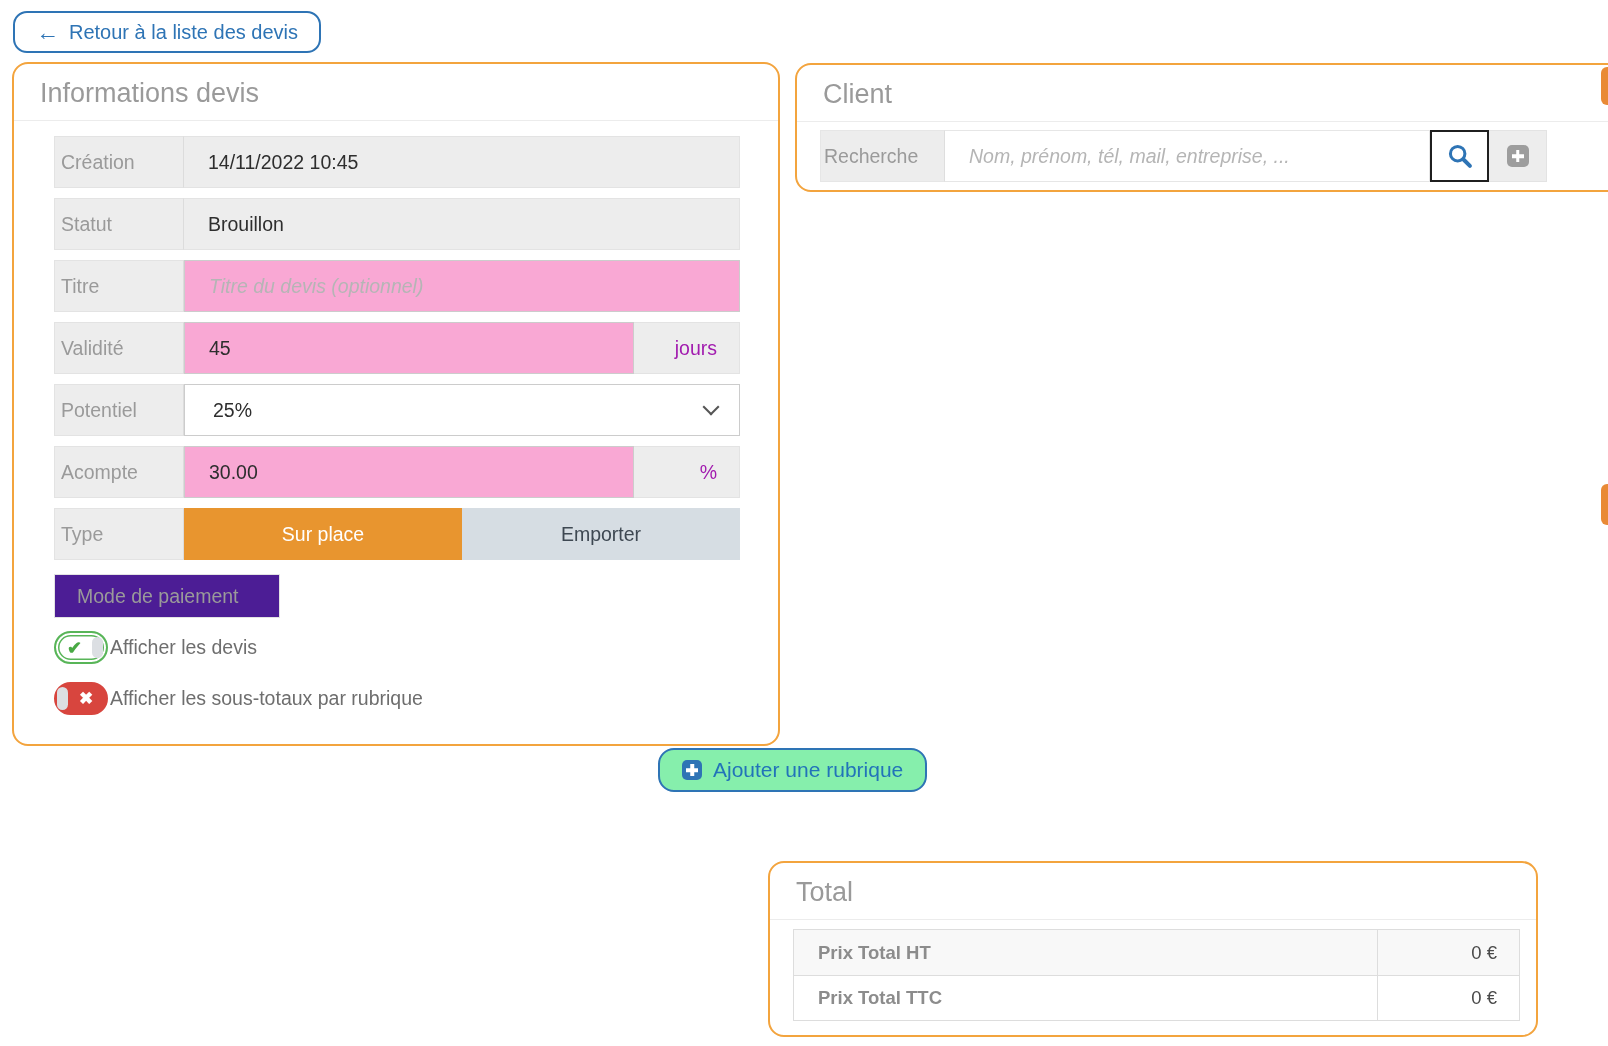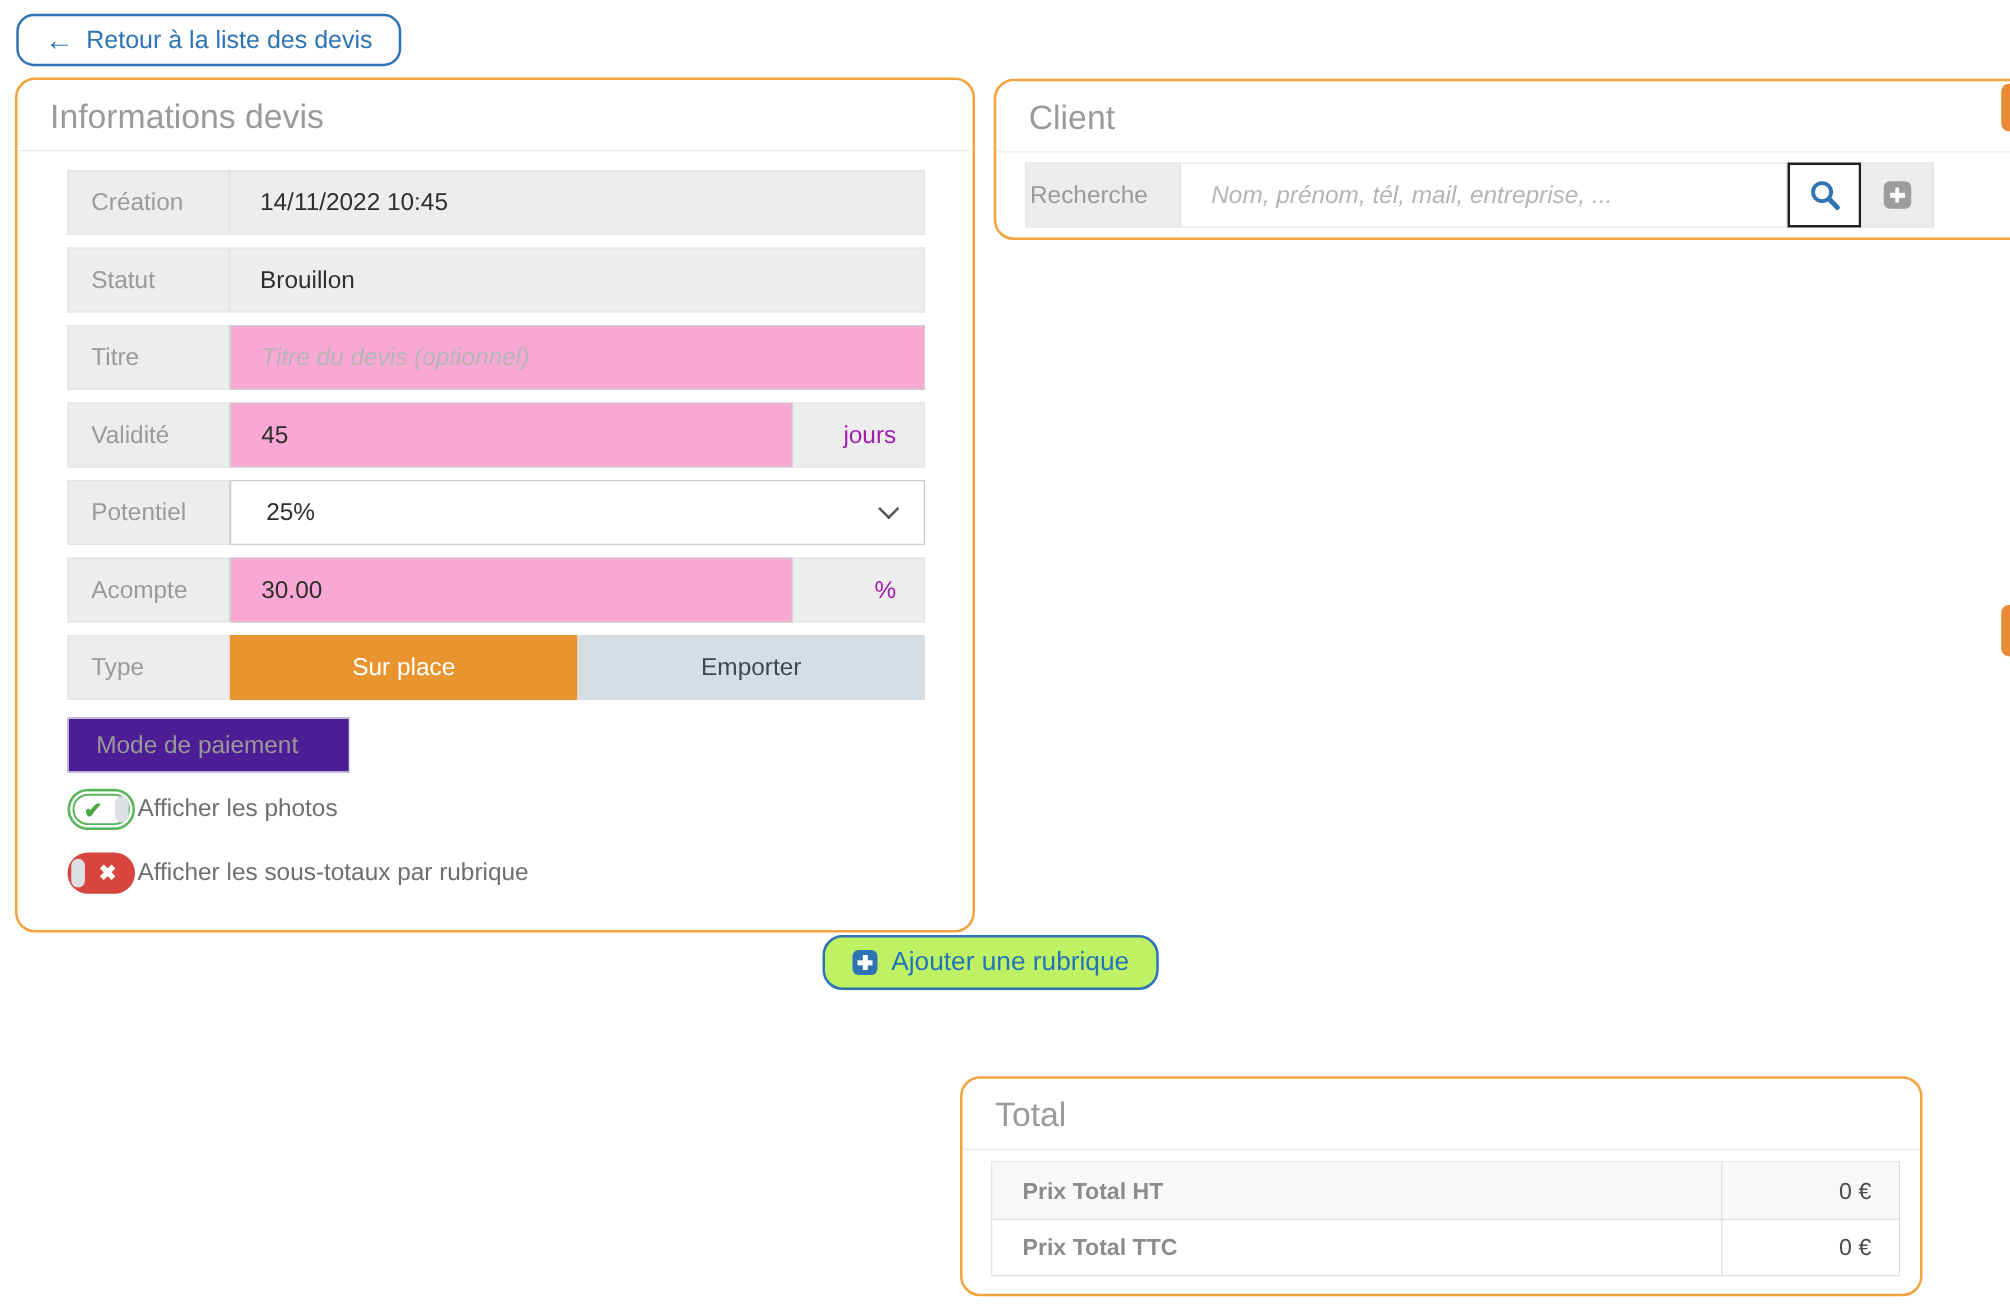--- a/index.html
+++ b/index.html
@@ -31,21 +31,21 @@
 
   #info-panel   { left:12px;  top:62px;  width:768px; height:684px; }
   #client-panel { left:795px; top:63px;  width:828px; height:129px; }
   #total-panel  { left:768px; top:861px; width:770px; height:176px; }
 
   
   .rows { position:absolute; left:40px; top:72px; width:686px; }
   .frow { display:flex; align-items:stretch; height:52px; margin-bottom:10px; font-size:19.5px; }
   .cl {
     width:130px; flex:none; background:#ededed; color:#9a9a9a;
-    display:flex; align-items:center; padding-left:18px;
+    display:flex; align-items:center; padding-left:6px;
     border:1px solid #e3e3e3; border-right:1px solid #dcdcdc;
   }
   .cv-static {
     flex:1; background:#ededed; color:#2e2e2e;
     display:flex; align-items:center; padding-left:24px;
     border:1px solid #e3e3e3; border-left:none;
   }
   .cv-input { flex:1; position:relative; border:1px solid #cccccc; background:#f9a8d4; }
   .cv-input input {
     width:100%; height:100%; border:none; outline:none; background:transparent;
@@ -131,21 +131,21 @@
   .plus-square.gray { width:22px; height:22px; background:#9d9d9d; }
   .plus-square.blue { width:20px; height:20px; background:#2e74b5; border-radius:5px; }
   .plus-square::before, .plus-square::after { content:""; position:absolute; background:#fff; left:50%; top:50%; }
   .plus-square::before { width:12px; height:3.5px; transform:translate(-50%,-50%); }
   .plus-square::after  { width:3.5px; height:12px; transform:translate(-50%,-50%); }
 
   
   .add-rubrique {
     position:absolute; left:658px; top:748px; height:44px;
     display:flex; align-items:center; gap:11px; padding:0 22px;
-    background:#bef264; border:2px solid #2e74b5; border-radius:16px;
+    background:#86efac; border:2px solid #2e74b5; border-radius:16px;
     color:#2273b9; font-size:21px; cursor:pointer;
   }
 
   
   .total-table { position:absolute; left:23px; top:66px; width:727px; border:1px solid #dddddd; }
   .trow { display:flex; align-items:stretch; height:45px; font-size:18.5px; background:#fff; }
   .trow.alt { background:#f8f8f8; }
   .trow + .trow { border-top:1px solid #dddddd; }
   .tlabel { flex:1; display:flex; align-items:center; padding-left:24px; color:#8c8c8c; font-weight:bold; }
   .tvalue {
@@ -221,21 +221,21 @@
       <div class="seg seg-off">Emporter</div>
     </div>
 
     <div class="mode-cell">Mode de paiement</div>
 
     <div class="toggle-row first">
       <div class="toggle on">
         <span class="glyph">✔</span>
         <span class="knob"></span>
       </div>
-      <span class="toggle-label">Afficher les photos</span>
+      <span class="toggle-label">Afficher les devis</span>
     </div>
 
     <div class="toggle-row second">
       <div class="toggle off">
         <span class="knob"></span>
         <span class="glyph">✖</span>
       </div>
       <span class="toggle-label">Afficher les sous-totaux par rubrique</span>
     </div>
 

